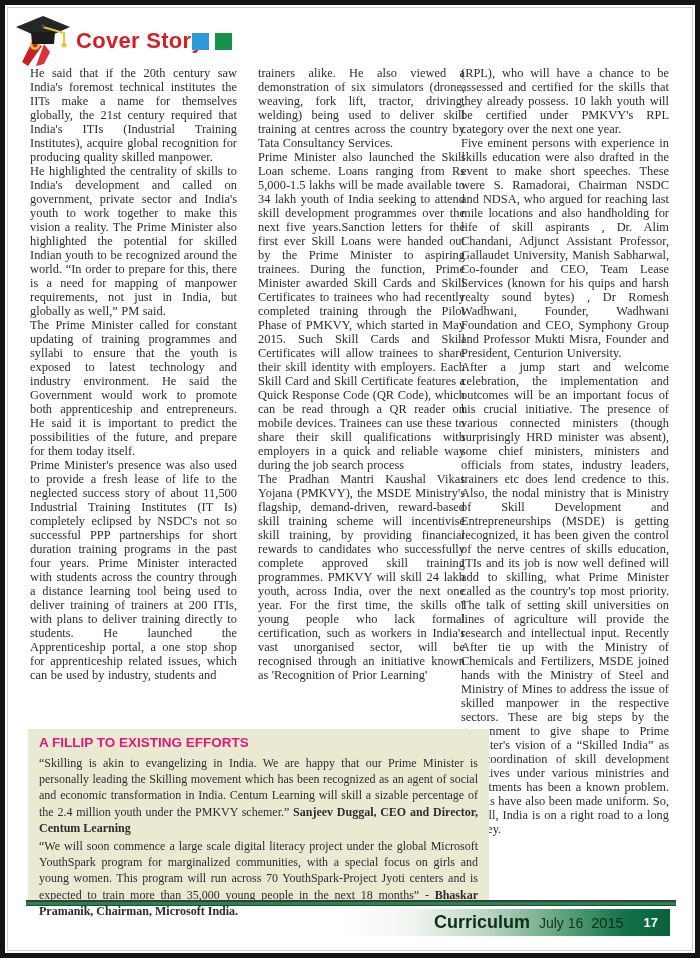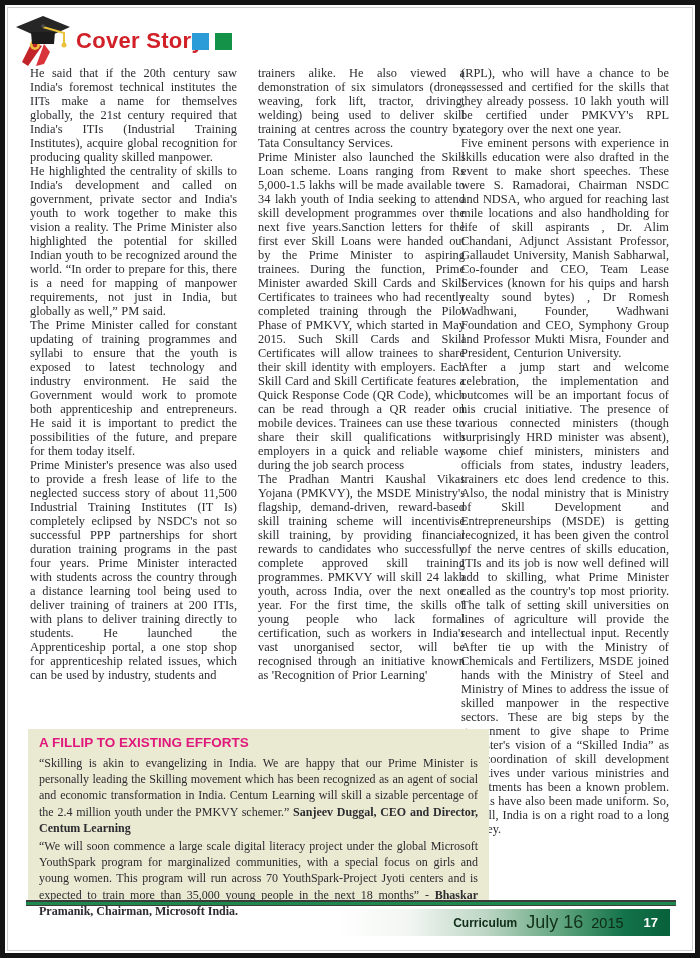--- a/index.html
+++ b/index.html
@@ -56,22 +56,22 @@
   .footer-rule{position:absolute;left:26px;right:24px;top:900px;height:7px;}
   .footer-rule .dark1{height:1.5px;background:#3c3c3c;}
   .footer-rule .green{height:3px;background:#1c8a4c;}
   .footer-rule .dark2{height:1.5px;background:#3c3c3c;}
   .footer-bar{
     position:absolute;left:336px;top:909px;width:334px;height:27px;
     background:linear-gradient(90deg,#ffffff 0%,#f2f6f2 22%,#bcd6c4 45%,#5ea37c 68%,#14734a 86%,#07613a 100%);
     display:flex;align-items:center;justify-content:flex-end;
     font-family:"Liberation Sans", sans-serif;
   }
-  .footer-bar .mag{font-weight:bold;font-size:12px;color:#102d18;text-align:center;}
-  .footer-bar .date{font-size:18px;color:#13321b;margin-left:9px;}
+  .footer-bar .mag{font-weight:bold;font-size:18px;color:#102d18;text-align:center;}
+  .footer-bar .date{font-size:14px;color:#13321b;margin-left:9px;}
   .footer-bar .year{font-weight:normal;font-size:14.5px;color:#0d2a14;margin-left:8px;}
   .footer-bar .page{font-weight:bold;font-size:13px;color:#ffffff;margin-left:20px;margin-right:12px;}
 </style>
 </head>
 <body>
 
 <div class="frame-outer"></div>
 <div class="frame-inner"></div>
 
 <div class="header">

